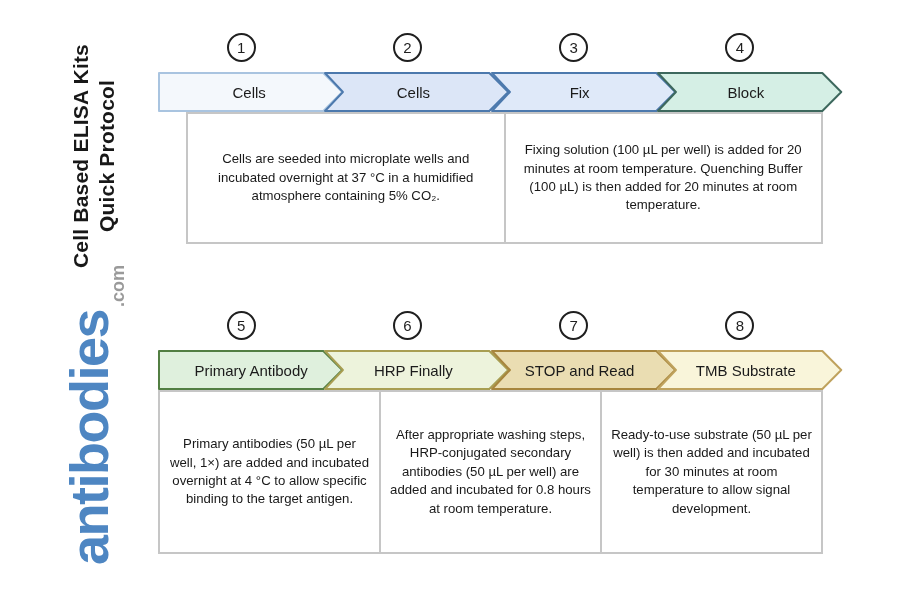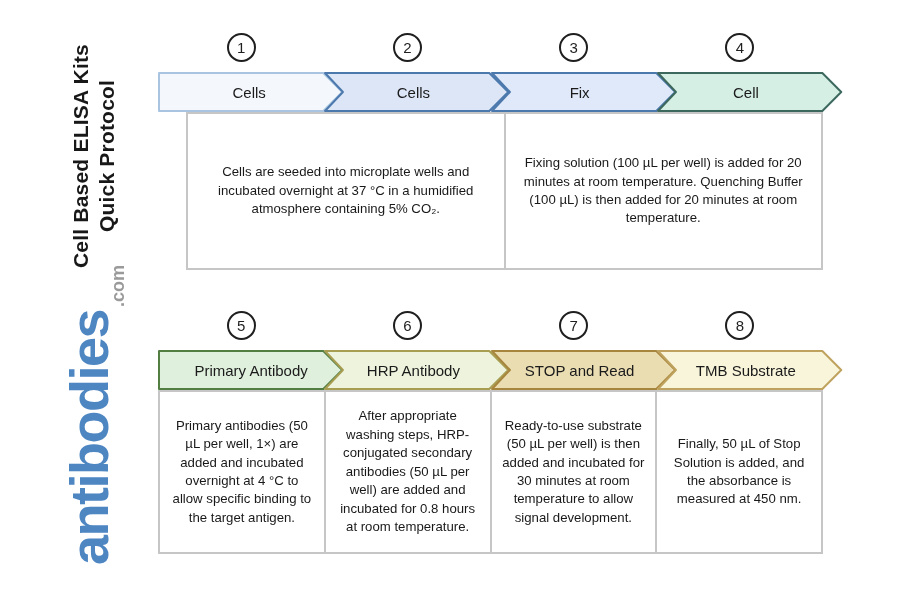--- a/index.html
+++ b/index.html
@@ -53,21 +53,21 @@
     fill:var(--fill,#eee); stroke:var(--stroke,#999);
     stroke-width:2; stroke-linejoin:round;
   }
   .arrow-label {
     position:absolute; left:12px; right:0; top:0; bottom:0;
     display:flex; align-items:center; justify-content:center;
     font-size:15px; color:#1b1b1b; z-index:2;
   }
 
   .boxes { display:flex; }
-  #row1 .boxes { height:158px;padding-left:28px; }
+  #row1 .boxes { height:132px;padding-left:28px; }
   #row2 .boxes { height:164px; }
   .desc-cell {
     flex:1; box-sizing:border-box; background:#ffffff;
     border:2px solid #c6c6c6; margin-left:-2px;
     display:flex; align-items:center; justify-content:center;
     padding:8px 9px; text-align:center;
     font-size:13.2px; line-height:1.4; color:#191919;
   }
   .desc-cell:first-child { margin-left:0; }
 </style>
@@ -117,21 +117,21 @@
       <div class="arrow-cell" style="--fill: #dfe9f9; --stroke: #4c79ad;">
         <svg class="arrow-svg" viewBox="0 0 186 40" preserveAspectRatio="none">
             <path d="M1,1 L166,1 L185,20 L166,39 L1,39 L19,20 Z"></path>
           </svg>
         <div class="arrow-label">Fix</div>
       </div>
       <div class="arrow-cell" style="--fill: #d5efe5; --stroke: #3d685d;">
         <svg class="arrow-svg" viewBox="0 0 186 40" preserveAspectRatio="none">
             <path d="M1,1 L166,1 L185,20 L166,39 L1,39 L19,20 Z"></path>
           </svg>
-        <div class="arrow-label">Cell</div>
+        <div class="arrow-label">Block</div>
       </div>
     </div>
     <div class="boxes">
       <div class="desc-cell">Cells are seeded into microplate wells and incubated overnight at 37 °C in a humidified atmosphere containing 5% CO₂.</div>
       <div class="desc-cell">Fixing solution (100 µL per well) is added for 20 minutes at room temperature. Quenching Buffer (100 µL) is then added for 20 minutes at room temperature.</div>
     </div>
   </div>
 
   <div class="row" id="row2">
     <div class="circles">
@@ -152,36 +152,35 @@
       <div class="arrow-cell" style="--fill: #dff0dd; --stroke: #527e42;">
         <svg class="arrow-svg" viewBox="0 0 186 40" preserveAspectRatio="none">
             <path d="M1,1 L166,1 L185,20 L166,39 L1,39 Z"></path>
           </svg>
         <div class="arrow-label" style="left:20px;">Primary Antibody</div>
       </div>
       <div class="arrow-cell" style="--fill: #edf3dc; --stroke: #a89e52;">
         <svg class="arrow-svg" viewBox="0 0 186 40" preserveAspectRatio="none">
             <path d="M1,1 L166,1 L185,20 L166,39 L1,39 L19,20 Z"></path>
           </svg>
-        <div class="arrow-label">HRP Antibody</div>
+        <div class="arrow-label">HRP Finally</div>
       </div>
       <div class="arrow-cell" style="--fill: #eaddb2; --stroke: #a7853d;">
         <svg class="arrow-svg" viewBox="0 0 186 40" preserveAspectRatio="none">
             <path d="M1,1 L166,1 L185,20 L166,39 L1,39 L19,20 Z"></path>
           </svg>
         <div class="arrow-label">STOP and Read</div>
       </div>
       <div class="arrow-cell" style="--fill: #f9f5da; --stroke: #bfa25d;">
         <svg class="arrow-svg" viewBox="0 0 186 40" preserveAspectRatio="none">
             <path d="M1,1 L166,1 L185,20 L166,39 L1,39 L19,20 Z"></path>
           </svg>
         <div class="arrow-label">TMB Substrate</div>
       </div>
     </div>
     <div class="boxes">
       <div class="desc-cell">Primary antibodies (50 µL per well, 1×) are added and incubated overnight at 4 °C to allow specific binding to the target antigen.</div>
       <div class="desc-cell">After appropriate washing steps, HRP-conjugated secondary antibodies (50 µL per well) are added and incubated for 0.8 hours at room temperature.</div>
       <div class="desc-cell">Ready-to-use substrate (50 µL per well) is then added and incubated for 30 minutes at room temperature to allow signal development.</div>
-      <div class="desc-cell">Finally, 50 µL of Stop Solution is added, and the absorbance is measured at 450 nm.</div>
     </div>
   </div>
 
 </div>
 
 </body></html>

